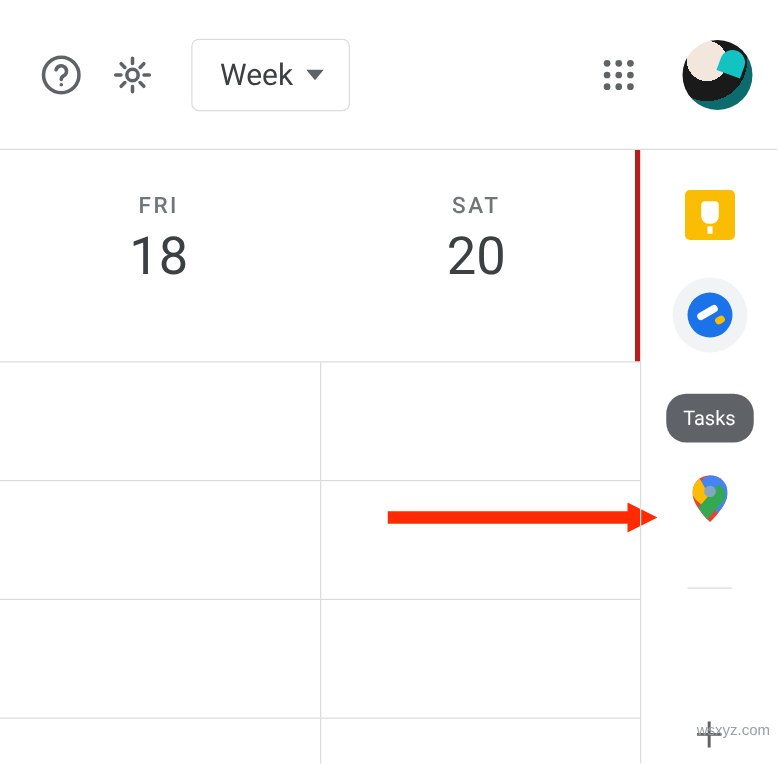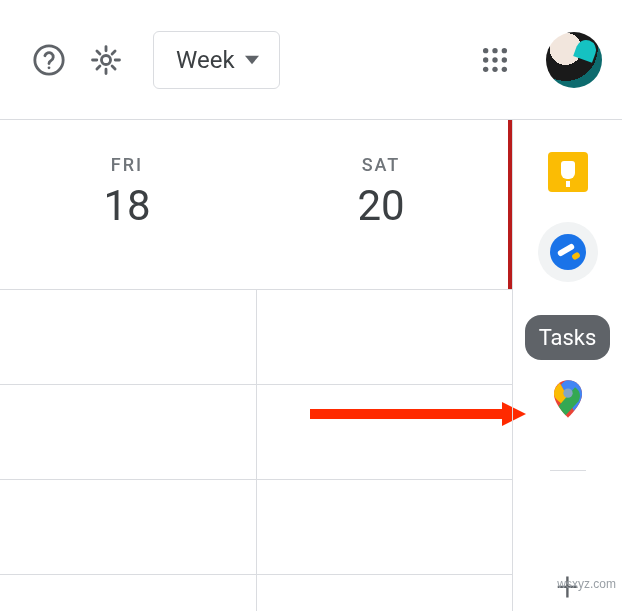--- a/index.html
+++ b/index.html
@@ -185,21 +185,21 @@
       transform: rotate(-30deg);
       border-radius: 3px;
     }
     .tooltip {
       position: absolute;
       top: 195px;
       background: #5f6368;
       color: #fff;
       padding: 10px 14px;
       border-radius: 16px;
-      font-size: 22px;
+      font-size: 16px;
       white-space: nowrap;
     }
     .maps-icon {
       position: absolute;
       top: 260px;
       width: 28px;
       height: 38px;
     }
     .divider-small {
       position: absolute;

